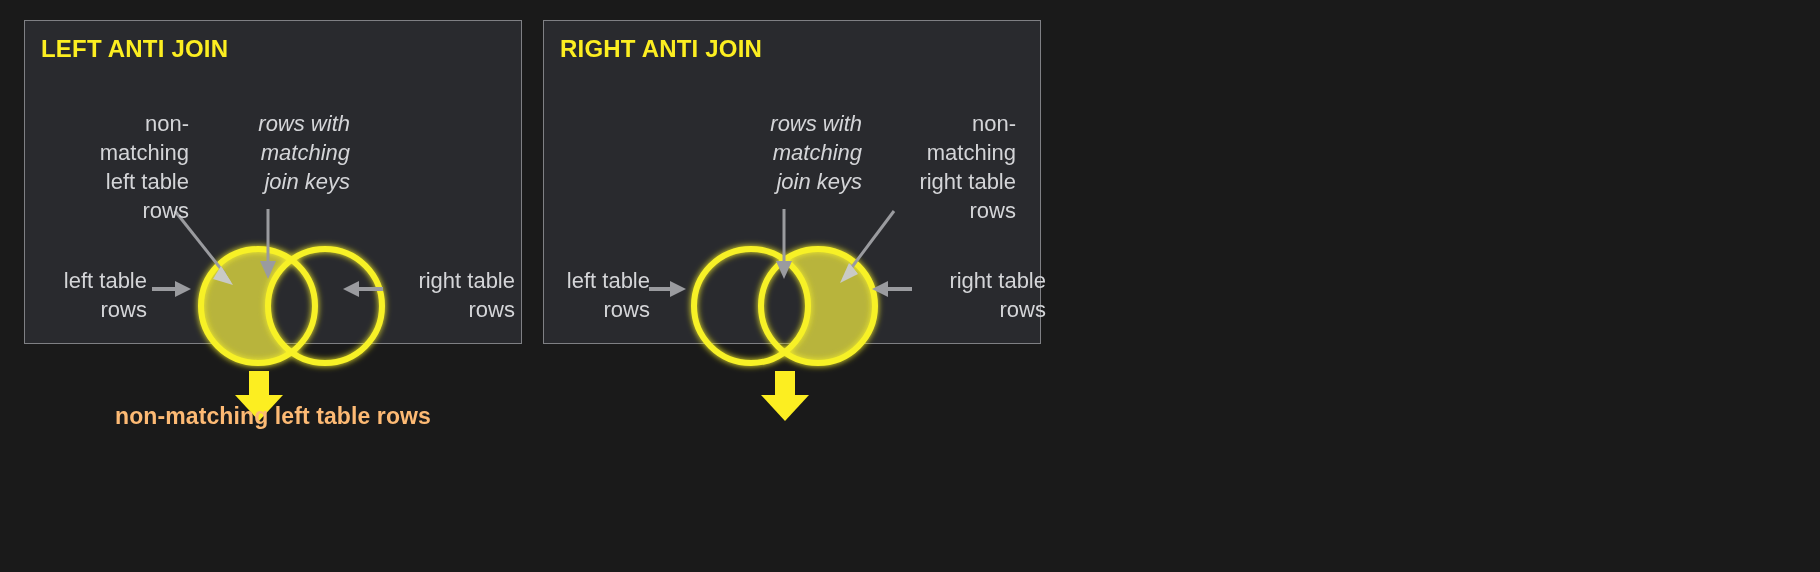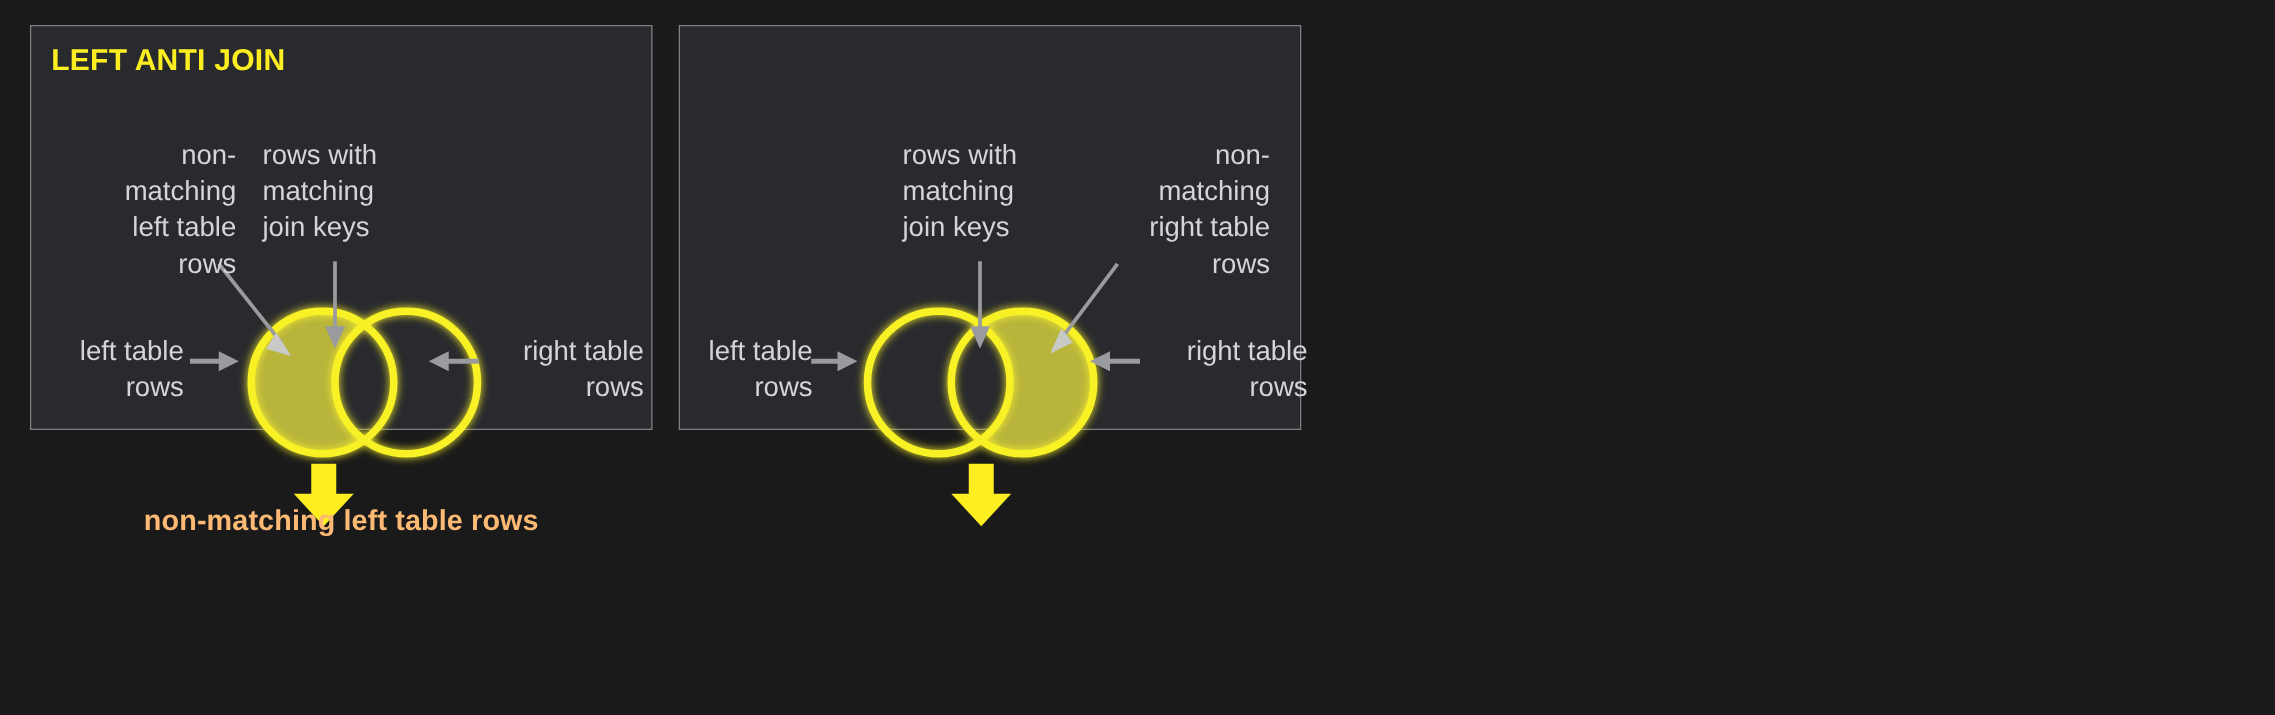--- a/index.html
+++ b/index.html
@@ -55,21 +55,21 @@
   .venn-svg { display: block; }
 
   .anno {
     position: absolute;
     color: #d4d5d8;
     font-size: 22px;
     line-height: 29px;
     white-space: pre-line;
   }
   .anno.center { text-align: right; }
-  .anno.left   { text-align: left; }
+  .anno.left   { text-align: right; font-style: italic; }
 
   .caption {
     position: absolute;
     left: 0;
     width: 100%;
     top: 382px;
     text-align: center;
     color: #fdba74;
     font-size: 23px;
     font-weight: bold;
@@ -154,20 +154,21 @@
 rows</div>
 
     <div class="anno center" style="left:360px; top:245px; width:130px;">right table
 rows</div>
 
     <div class="caption">non-matching left table rows</div>
   </div>
 
   <div class="panel" id="panel-right">
 
+    <div class="panel-title">RIGHT ANTI JOIN</div>
 
     <div class="venn-wrap">
       <svg class="venn-svg" width="498" height="448" viewBox="0 0 498 448" xmlns="http://www.w3.org/2000/svg">
         <defs>
           <mask id="maskExcludeLeft">
             <rect x="0" y="0" width="498" height="448" fill="#fff"></rect>
             <circle cx="207" cy="285" r="57" fill="#000"></circle>
           </mask>
           <filter id="glowR" x="-60%" y="-60%" width="220%" height="220%">
             <feGaussianBlur stdDeviation="3.2" result="b"></feGaussianBlur>

